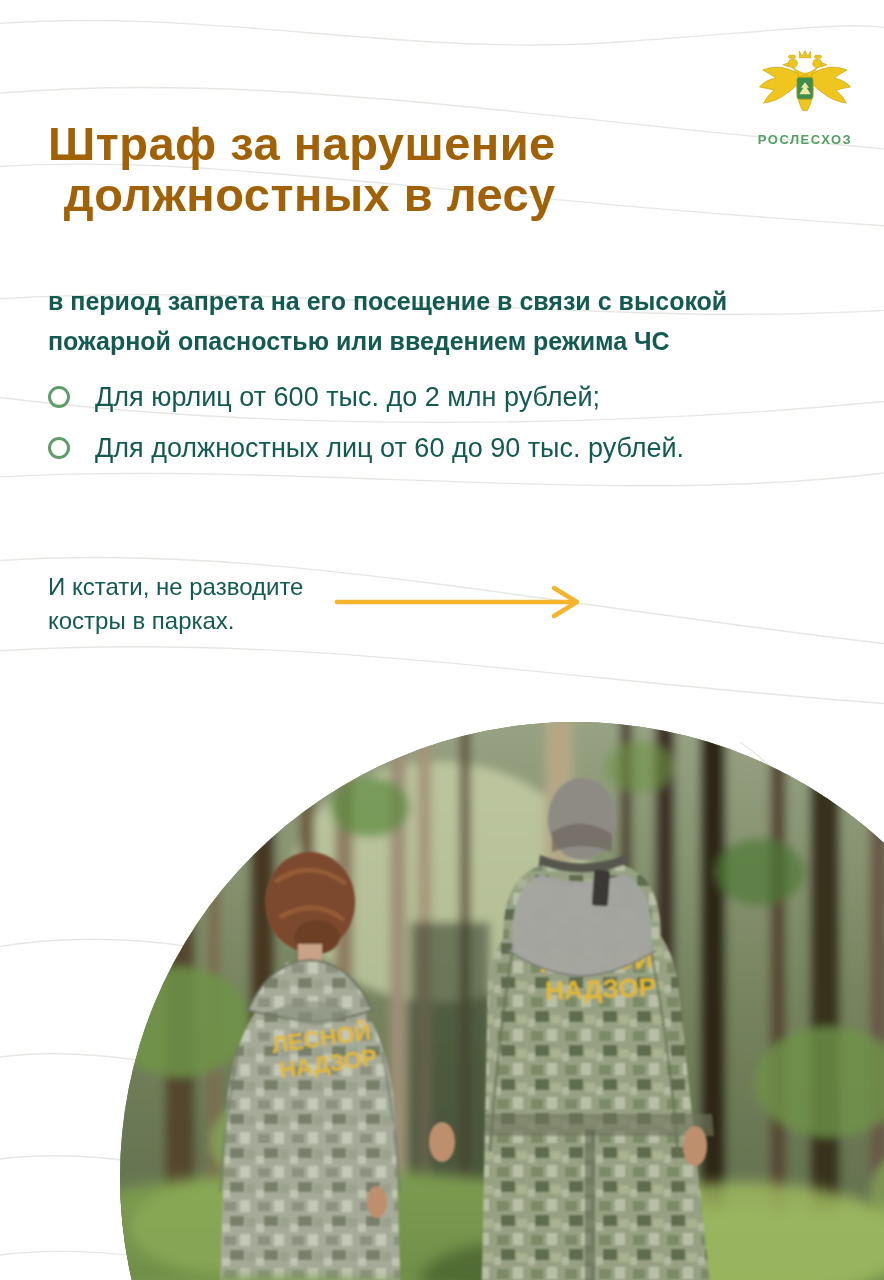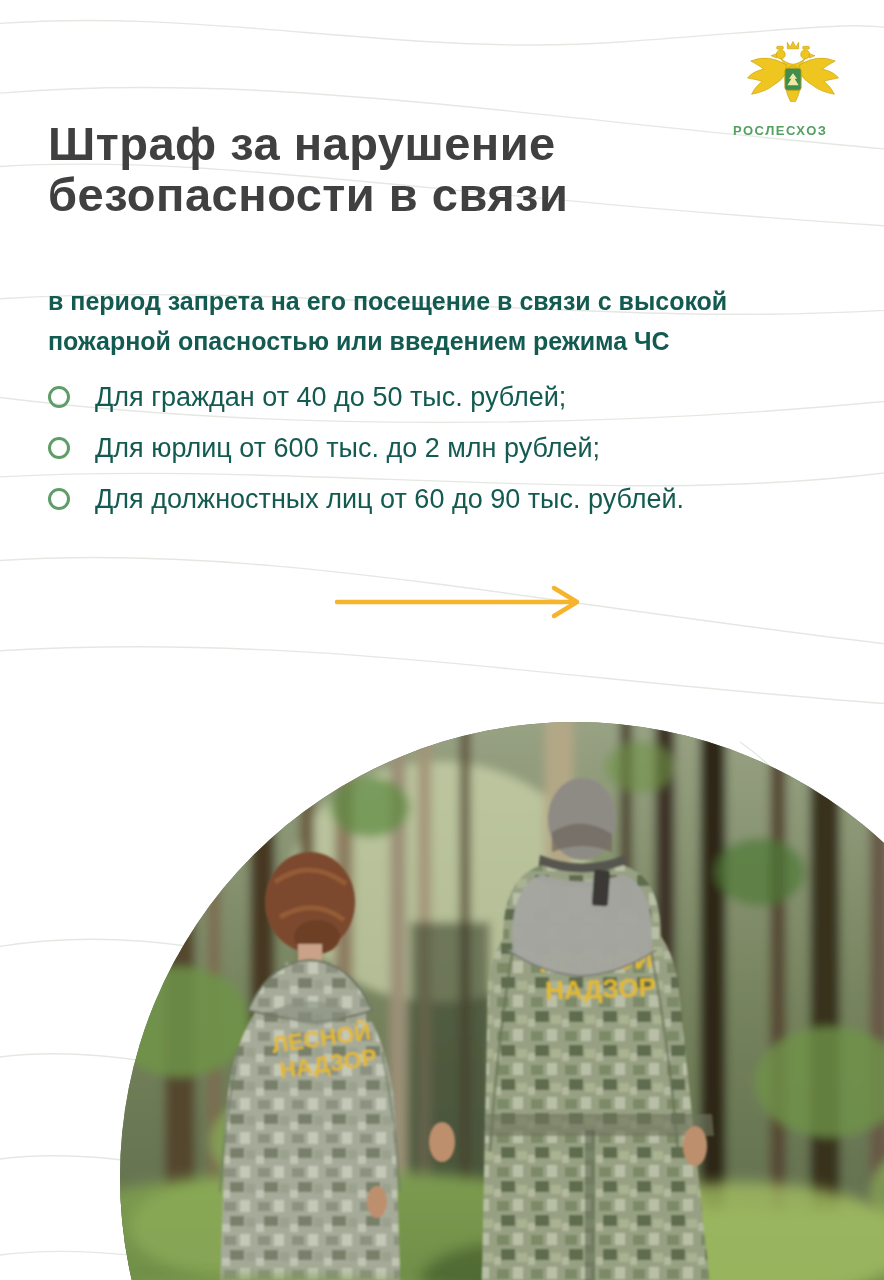--- a/index.html
+++ b/index.html
@@ -6,30 +6,31 @@
   .poster{
     position:relative;
     width:884px;height:1280px;
     overflow:hidden;
     background:#ffffff;
     font-family:"Liberation Sans", sans-serif;
   }
   .bg-lines{position:absolute;left:0;top:0;z-index:0;}
 
   
-  .logo{position:absolute;left:733px;top:39px;width:144px;z-index:2;}
+  .logo{position:absolute;left:733px;top:48px;width:144px;text-align:center;z-index:2;}
   .logo-text{
     margin-top:2px;font-size:13px;font-weight:700;letter-spacing:1.5px;color:#53a061;
   }
 
   
   .title{
     position:absolute;left:48px;top:118px;z-index:2;margin:0;
     font-size:47px;line-height:51px;font-weight:800;letter-spacing:0.5px;
-    color:#404040;
+    color:#a16207;
+    text-align:right;
   }
   .title span{display:block;}
 
   .subtitle{
     position:absolute;left:48px;top:281px;width:748px;z-index:2;
     font-size:25px;line-height:40px;font-weight:700;color:#135a51;
   }
 
   
   .fines{position:absolute;left:48px;top:382px;z-index:2;list-style:none;margin:0;padding:0;}
@@ -92,40 +93,40 @@
           <rect x="-10" y="-14" width="20" height="27" rx="3" fill="#3e8e4e"></rect>
           <path d="M0,-8 L5,-1 L2,-1 L7,7 L-7,7 L-2,-1 L-5,-1 Z" fill="#f2e8a6" stroke="none"></path>
         </g>
       </g>
     </svg>
     <div class="logo-text">РОСЛЕСХОЗ</div>
   </div>
 
   <h1 class="title">
     <span>Штраф за нарушение</span>
-    <span>безопасности в связи</span>
+    <span>должностных в лесу</span>
   </h1>
 
   <div class="subtitle">в период запрета на его посещение в связи с высокой пожарной опасностью или введением режима ЧС</div>
 
   <ul class="fines">
-    <li class="fine-row">
-      <span class="bullet"></span>
-      <span class="fine-text">Для граждан от 40 до 50 тыс. рублей;</span>
-    </li>
     <li class="fine-row">
       <span class="bullet"></span>
       <span class="fine-text">Для юрлиц от 600 тыс. до 2 млн рублей;</span>
     </li>
     <li class="fine-row">
       <span class="bullet"></span>
       <span class="fine-text">Для должностных лиц от 60 до 90 тыс. рублей.</span>
     </li>
   </ul>
 
+  <div class="note">
+    <div>И кстати, не разводите</div>
+    <div>костры в парках.</div>
+  </div>
   <svg class="arrow" width="270" height="36" viewBox="0 0 270 36" fill="none" stroke="#f5b42b" stroke-width="4.5" stroke-linecap="round" stroke-linejoin="round">
     <line x1="7" y1="18" x2="240" y2="18"></line>
     <path d="M224,4 L247,18 L224,32"></path>
   </svg>
 
   <div class="photo-circle">
     <svg width="910" height="910" viewBox="0 0 910 910">
       <defs>
         <linearGradient id="forestGrad" x1="0" y1="0" x2="0" y2="1">
           <stop offset="0" stop-color="#9aa486"></stop>

